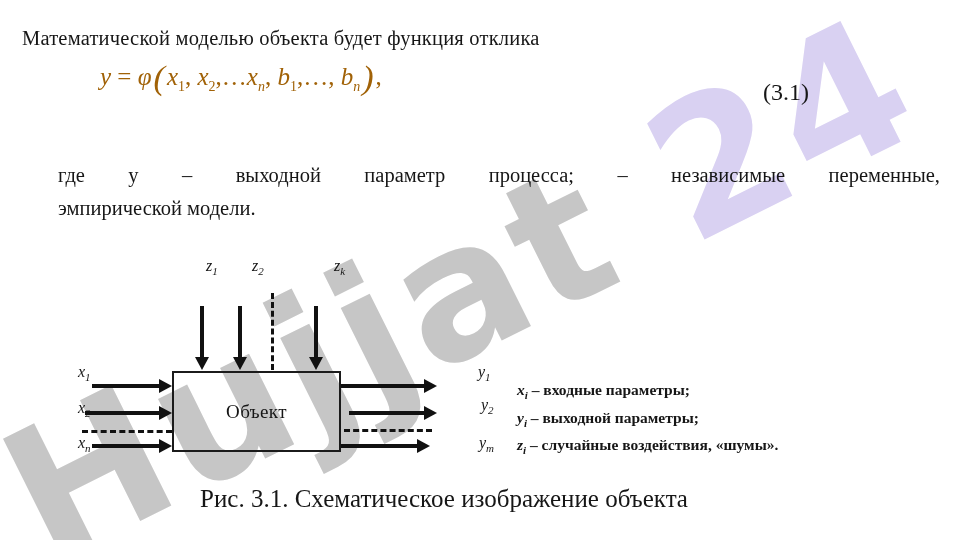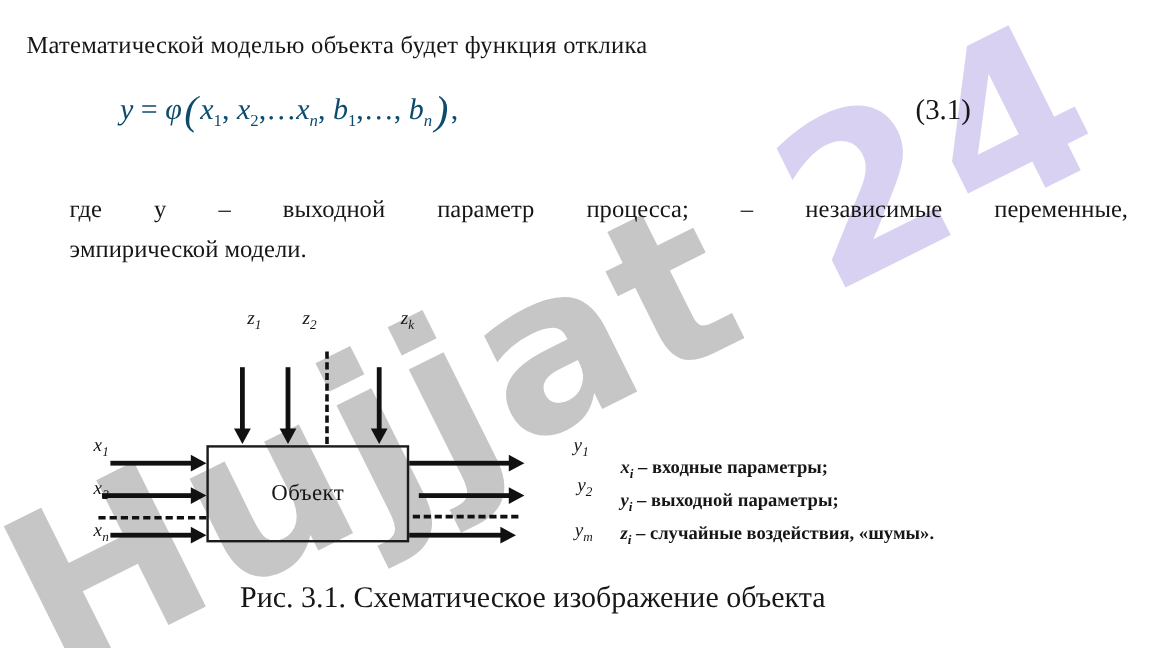--- a/index.html
+++ b/index.html
@@ -20,22 +20,22 @@
     font-weight:700;font-size:185px;letter-spacing:4px;line-height:220px;
     z-index:0;user-select:none;pointer-events:none;
   }
   
   .layer{position:absolute;left:0;top:0;width:961px;height:508px;z-index:1;}
   .intro{
     position:absolute;left:22px;top:27px;width:918px;
     font-size:20.5px;letter-spacing:.2px;
   }
   .formula{
-    position:absolute;left:100px;top:74px;
-    font-size:25px;color:#0c4a6e;white-space:nowrap;
+    position:absolute;left:100px;top:59px;
+    font-size:25px;color:#a16207;white-space:nowrap;
   }
   .formula .it{font-style:italic;}
   .formula sub{font-size:14px;line-height:0;}
   .formula .paren{font-size:34px;font-weight:300;font-style:italic;vertical-align:-4px;padding:0 2px;}
   .eqno{position:absolute;left:763px;top:79px;font-size:24px;}
   .para{position:absolute;left:22px;top:159px;width:918px;font-size:20.5px;}
   .para .pline{height:33px;line-height:33px;white-space:normal;margin-left:36px;}
   .para .just{text-align:justify;text-align-last:justify;}
   .caption{
     position:absolute;left:0;top:485px;width:888px;

